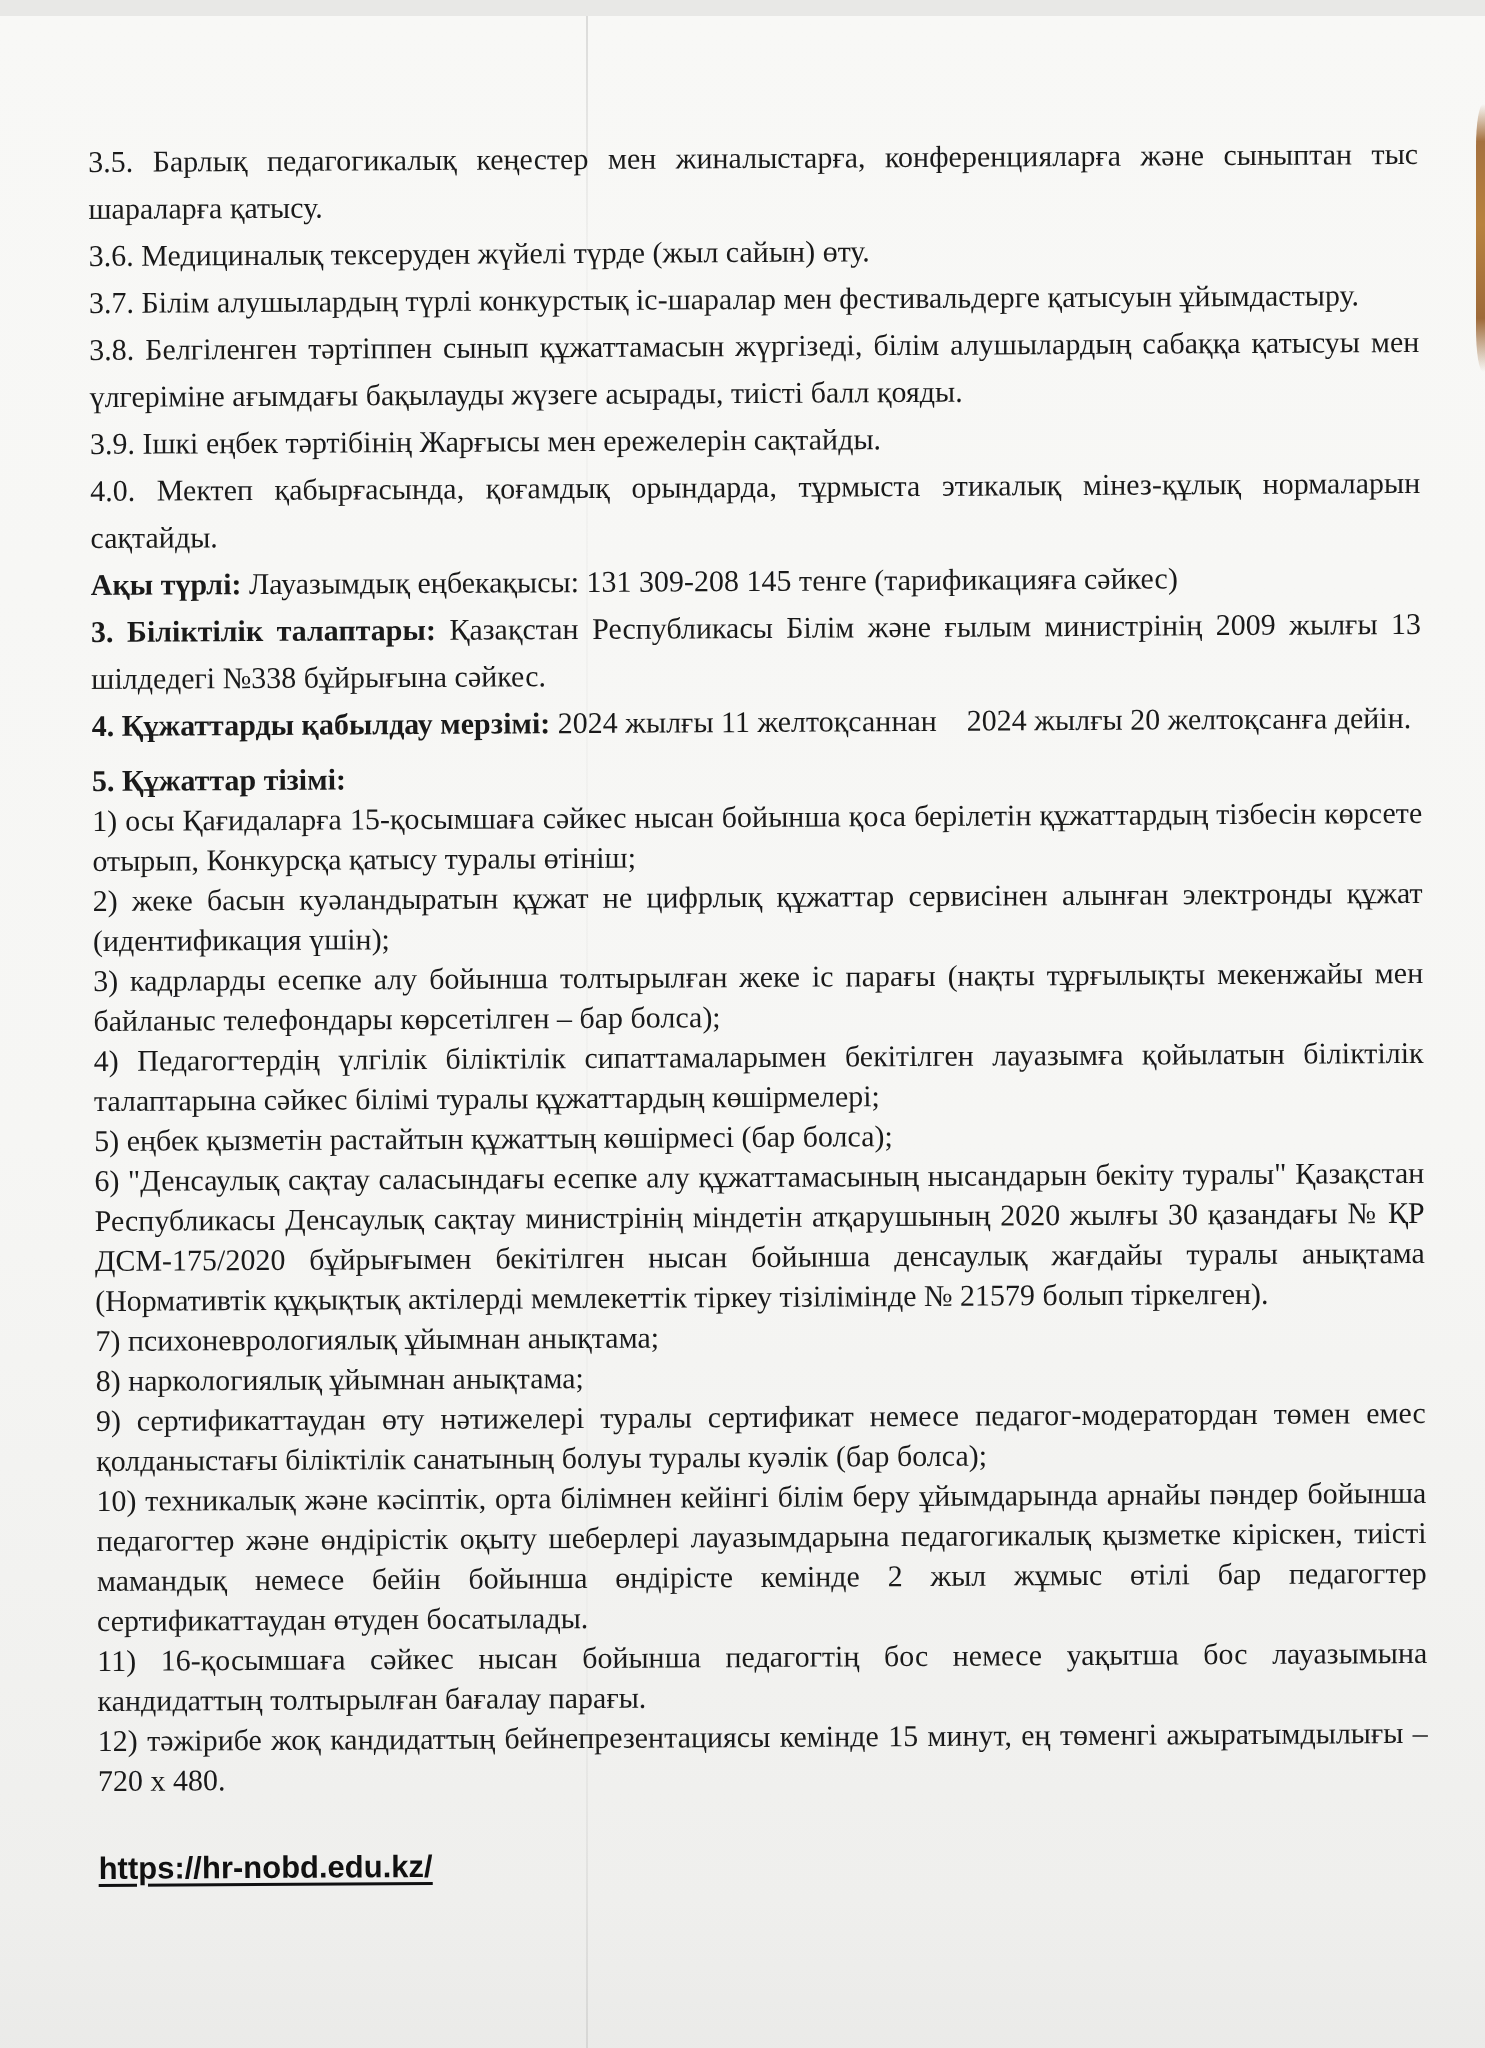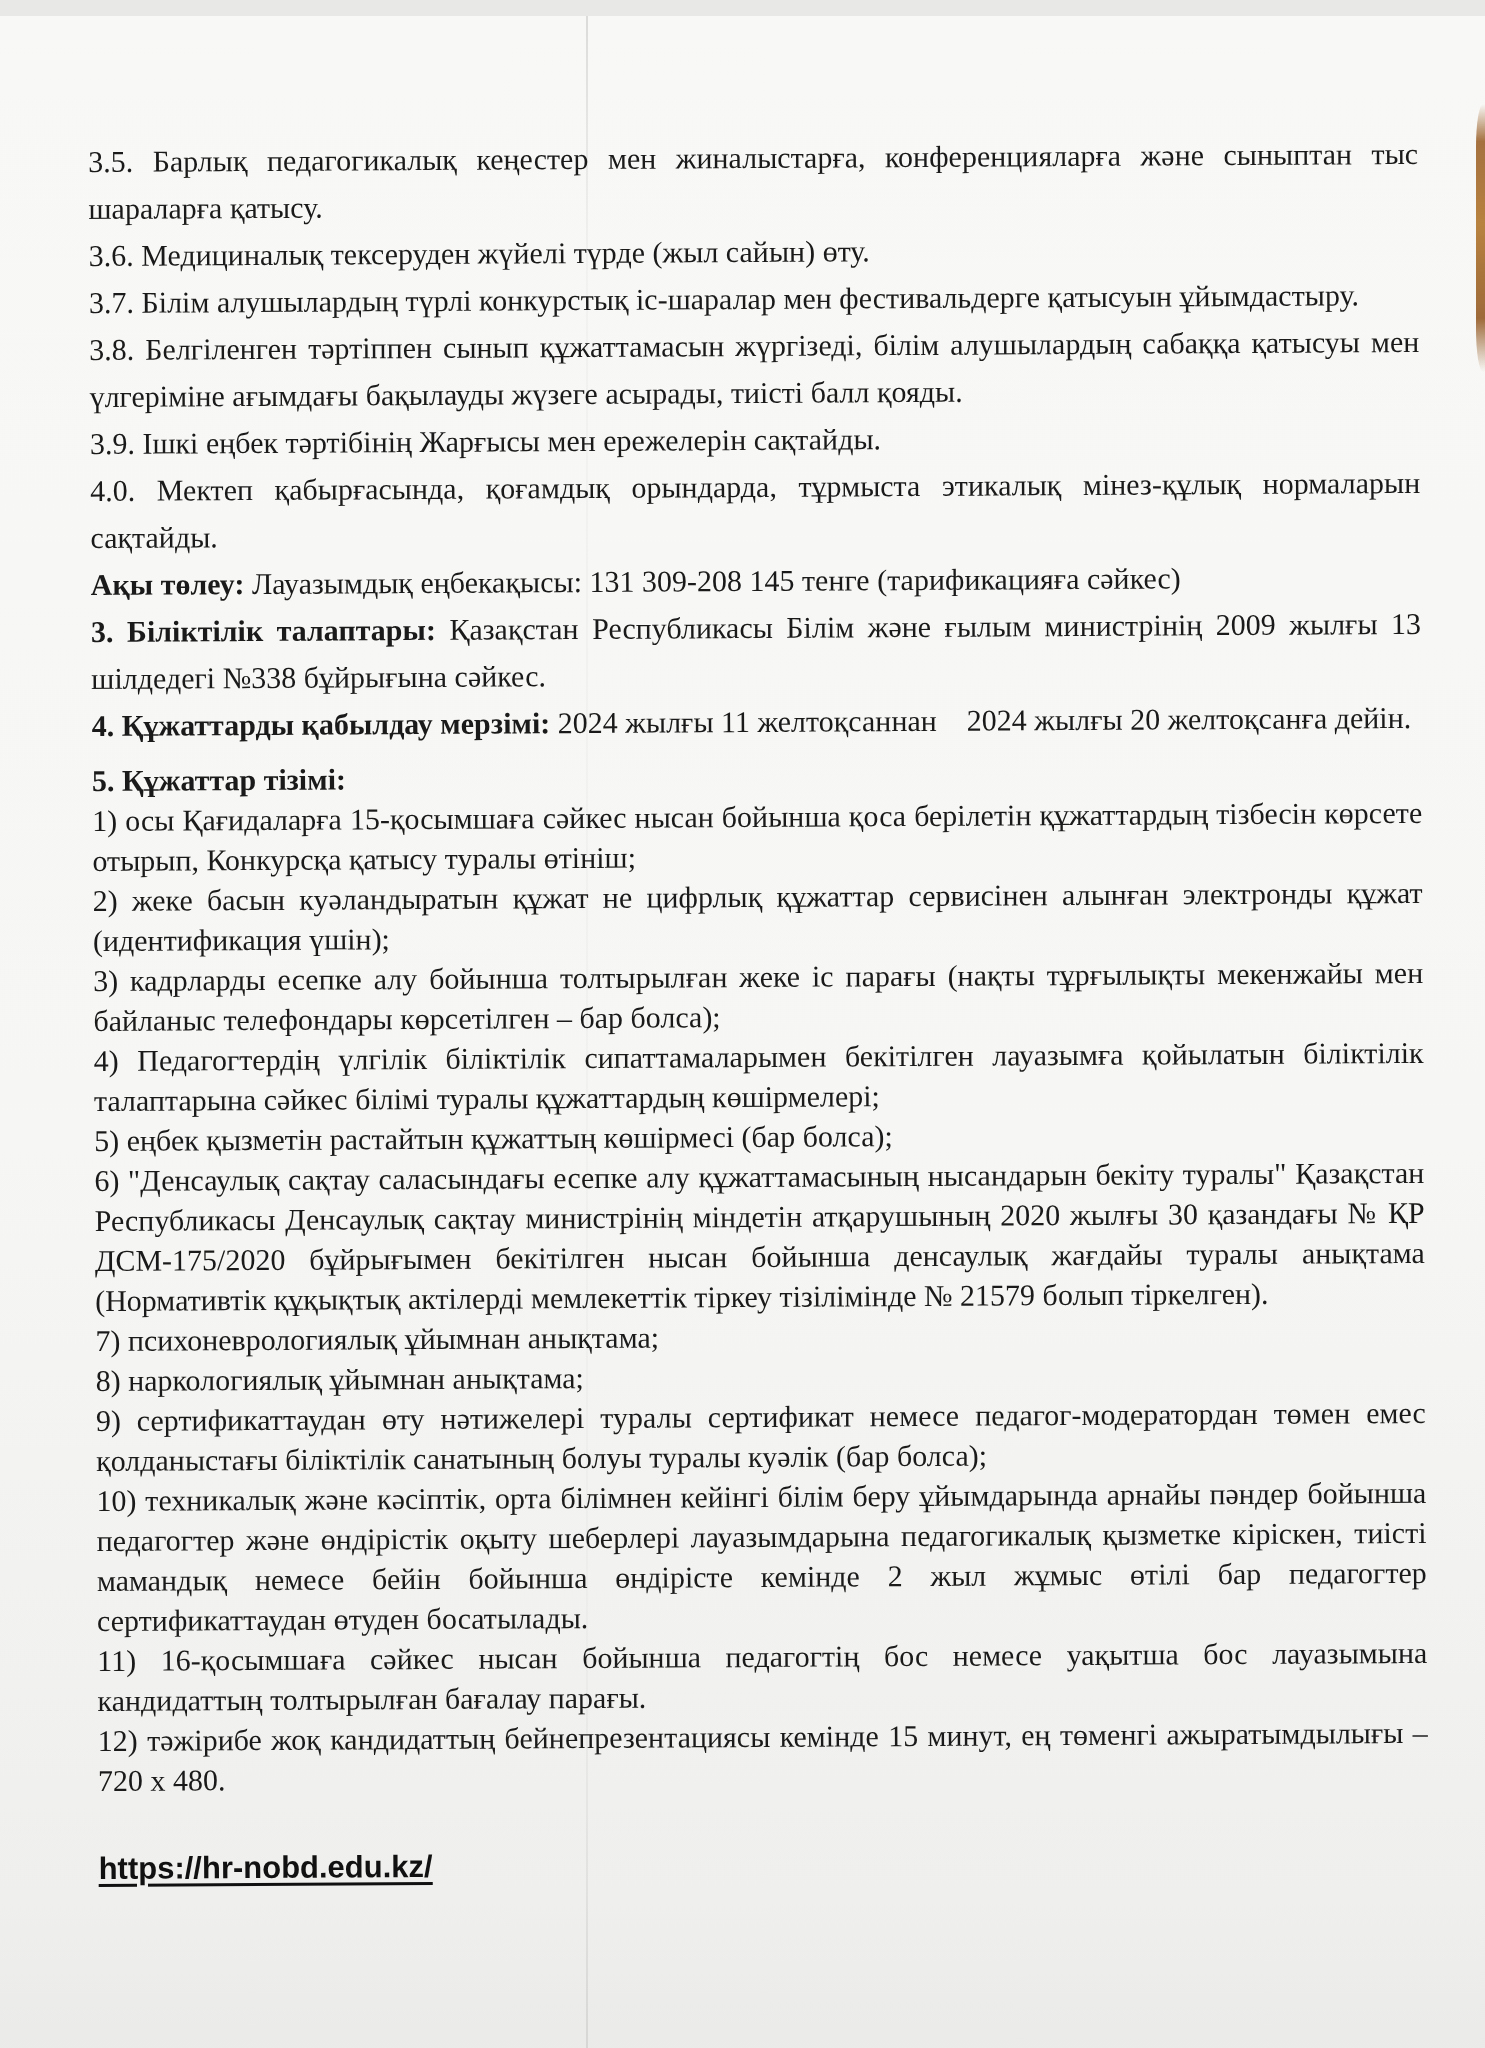--- a/index.html
+++ b/index.html
@@ -61,21 +61,21 @@
   <div class="edge-strip"></div>
   <div class="bottom-shade"></div>
   <div class="content" id="content">
     <div class="section sec-tall">
         <p><span>3.5. Барлық педагогикалық кеңестер мен жиналыстарға, конференцияларға және сыныптан тыс шараларға қатысу.</span></p>
         <p><span>3.6. Медициналық тексеруден жүйелі түрде (жыл сайын) өту.</span></p>
         <p><span>3.7. Білім алушылардың түрлі конкурстық іс-шаралар мен фестивальдерге қатысуын ұйымдастыру.</span></p>
         <p><span>3.8. Белгіленген тәртіппен сынып құжаттамасын жүргізеді, білім алушылардың сабаққа қатысуы мен үлгеріміне ағымдағы бақылауды жүзеге асырады, тиісті балл қояды.</span></p>
         <p><span>3.9. Ішкі еңбек тәртібінің Жарғысы мен ережелерін сақтайды.</span></p>
         <p><span>4.0. Мектеп қабырғасында, қоғамдық орындарда, тұрмыста этикалық мінез-құлық нормаларын сақтайды.</span></p>
-        <p><b>Ақы төлеу:</b> <span>Лауазымдық еңбекақысы: 131 309-208 145 тенге (тарификацияға сәйкес)</span></p>
+        <p><b>Ақы түрлі:</b> <span>Лауазымдық еңбекақысы: 131 309-208 145 тенге (тарификацияға сәйкес)</span></p>
         <p><b>3. Біліктілік талаптары:</b> <span>Қазақстан Республикасы Білім және ғылым министрінің 2009 жылғы 13 шілдедегі №338 бұйрығына сәйкес.</span></p>
         <p><b>4. Құжаттарды қабылдау мерзімі:</b> <span>2024 жылғы 11 желтоқсаннан &nbsp;&nbsp;&nbsp;2024 жылғы 20 желтоқсанға дейін.</span></p>
       </div><div class="section sec-compact">
         <p><b>5. Құжаттар тізімі:</b></p>
         <p><span>1) осы Қағидаларға 15-қосымшаға сәйкес нысан бойынша қоса берілетін құжаттардың тізбесін көрсете отырып, Конкурсқа қатысу туралы өтініш;</span></p>
         <p><span>2) жеке басын куәландыратын құжат не цифрлық құжаттар сервисінен алынған электронды құжат (идентификация үшін);</span></p>
         <p><span>3) кадрларды есепке алу бойынша толтырылған жеке іс парағы (нақты тұрғылықты мекенжайы мен байланыс телефондары көрсетілген – бар болса);</span></p>
         <p><span>4) Педагогтердің үлгілік біліктілік сипаттамаларымен бекітілген лауазымға қойылатын біліктілік талаптарына сәйкес білімі туралы құжаттардың көшірмелері;</span></p>
         <p><span>5) еңбек қызметін растайтын құжаттың көшірмесі (бар болса);</span></p>
         <p><span>6) "Денсаулық сақтау саласындағы есепке алу құжаттамасының нысандарын бекіту туралы" Қазақстан Республикасы Денсаулық сақтау министрінің міндетін атқарушының 2020 жылғы 30 қазандағы № ҚР ДСМ-175/2020 бұйрығымен бекітілген нысан бойынша денсаулық жағдайы туралы анықтама (Нормативтік құқықтық актілерді мемлекеттік тіркеу тізілімінде № 21579 болып тіркелген).</span></p>

